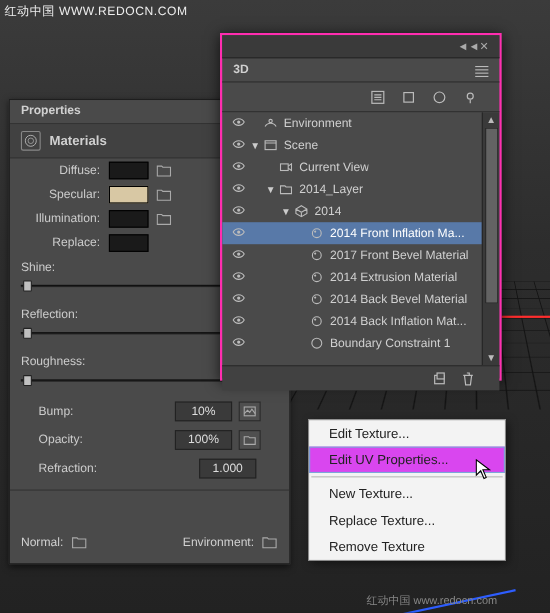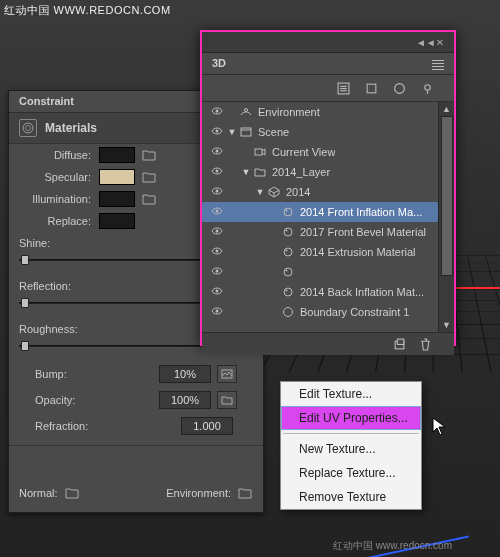--- a/index.html
+++ b/index.html
@@ -56,40 +56,40 @@
 .ind { display: inline-block; }
 .node-icon { width: 16px; display: flex; align-items: center; justify-content: center; margin-right: 4px; }
 .node-icon svg { width: 12px; height: 12px; }
 .node-label { white-space: nowrap; overflow: hidden; text-overflow: ellipsis; text-align: center; }
 .scrollbar { position: absolute; right: 0; top: 0; width: 16px; height: 100%; background: #3a3a3a; border-left: 1px solid #262626; display: flex; flex-direction: column; justify-content: space-between; align-items: center; }
 .scrollbar .arr { height: 14px; width: 100%; display: flex; align-items: center; justify-content: center; color: #bbb; font-size: 9px; }
 .scrollbar .thumb { position: absolute; top: 14px; width: 12px; left: 2px; height: 160px; background: #636363; border: 1px solid #262626; }
 .tree-footer { display: flex; justify-content: flex-end; gap: 12px; padding: 4px 22px 4px 8px; background: #414141; border-top: 1px solid #2a2a2a; }
 
 
-.context-menu { position: absolute; left: 280px; top: 381px; width: 142px; background: #f3f3f3; border: 1px solid #8a8a8a; box-shadow: 3px 3px 8px rgba(0,0,0,0.5); font-size: 12px; color: #222; }
+.context-menu { position: absolute; left: 280px; top: 381px; width: 180px; background: #f3f3f3; border: 1px solid #8a8a8a; box-shadow: 3px 3px 8px rgba(0,0,0,0.5); font-size: 12px; color: #222; }
 .cm-item { padding: 5px 18px; white-space: nowrap; }
 .cm-item.hover { background: #d946ef; border: 1px solid #7aa7d8; padding: 4px 17px; }
 .cm-sep { height: 1px; background: #b7b7b7; margin: 3px 2px; }
 .cursor { position: absolute; left: 432px; top: 417px; }
 .cursor svg { width: 16px; height: 20px; }
 </style>
 </head>
 <body>
 
 <div class="bg-viewport"></div>
 <div class="grid-floor"></div>
 <div class="axis-red"></div>
 <div class="axis-blue"></div>
 <div class="watermark-top">红动中国 WWW.REDOCN.COM</div>
 <div class="watermark-bot">红动中国 www.redocn.com</div>
 
 <div class="panel-props">
   <div class="panel-tab">
-    <span>Constraint</span>
+    <span>Properties</span>
     <span class="menu-lines">
         <span></span>
         <span></span>
         <span></span>
         <span></span>
       </span>
   </div>
   <div class="section-hdr">
     <span class="hdr-icon">
       <svg viewBox="0 0 12 12">
@@ -372,20 +372,21 @@
             <circle cx="6" cy="5" r="1.5" fill="#bbb"></circle>
           </svg></span>
         <span class="ind" style="width:42px"></span>
         <span class="tw"></span>
         <span class="node-icon">
           <svg viewBox="0 0 12 12">
             <circle cx="6" cy="6" r="4" fill="none" stroke="#bbb"></circle>
             <circle cx="4.5" cy="4.5" r="1" fill="#bbb"></circle>
           </svg>
         </span>
+        <span class="node-label">2014 Back Bevel Material</span>
       </div>
       <div class="tree-row">
         <span class="eye"><svg viewBox="0 0 12 10">
             <path d="M1 5c2-4 8-4 10 0-2 4-8 4-10 0z" fill="none" stroke="#bbb"></path>
             <circle cx="6" cy="5" r="1.5" fill="#bbb"></circle>
           </svg></span>
         <span class="ind" style="width:42px"></span>
         <span class="tw"></span>
         <span class="node-icon">
           <svg viewBox="0 0 12 12">

